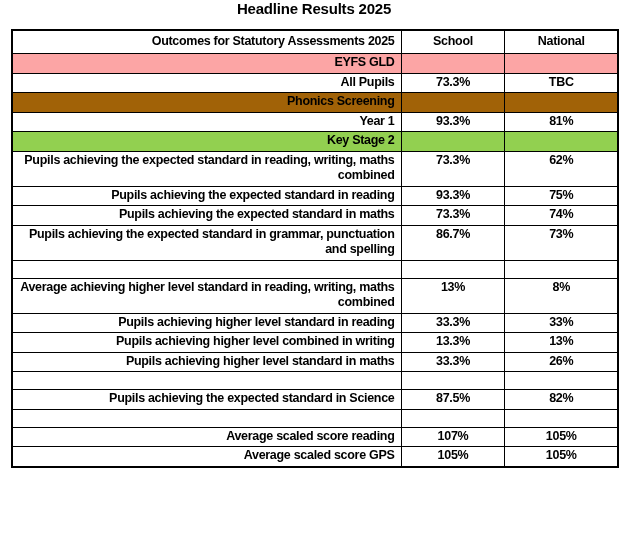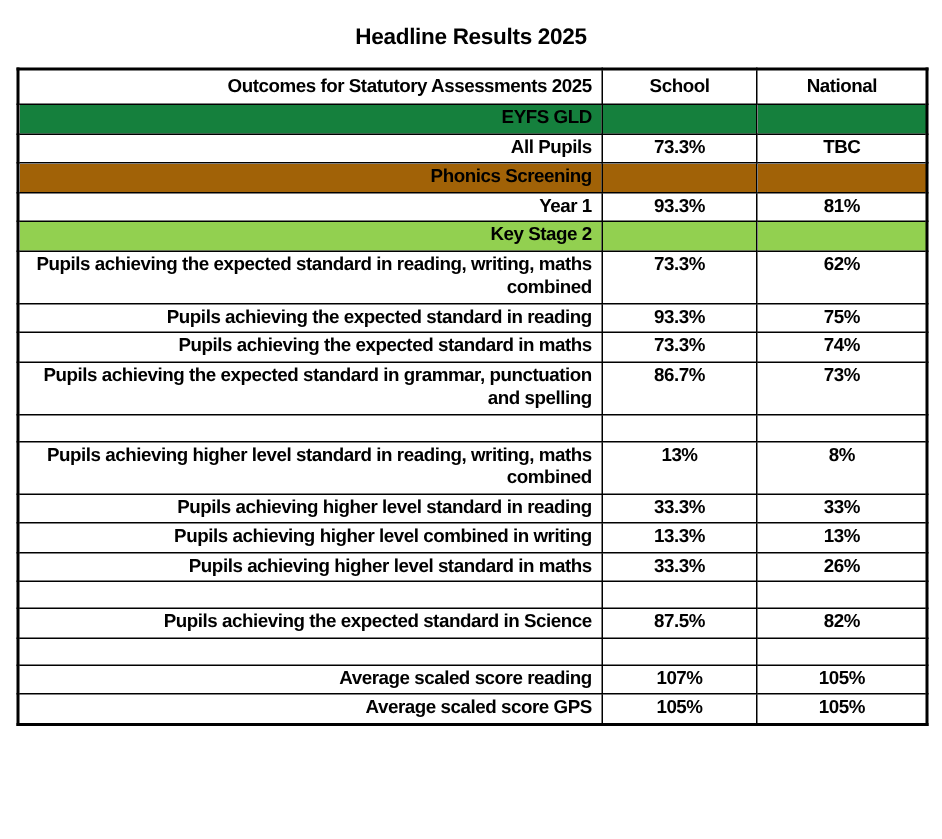--- a/index.html
+++ b/index.html
@@ -9,21 +9,21 @@
     font-family: "Liberation Sans", sans-serif;
   }
   .page {
     position: relative;
     width: 628px;
     height: 559px;
     background: #ffffff;
     overflow: hidden;
   }
   .doc-title {
-    padding-top: 16px;
+    padding-top: 0;
     text-align: center;
     font-weight: bold;
     font-size: 15px;
     letter-spacing: -0.2px;
     color: #000000;
   }
   table.results {
     border-collapse: collapse;
     table-layout: fixed;
     width: 606px;
@@ -69,21 +69,21 @@
       <col class="col-national">
     </colgroup>
     <thead>
       <tr>
         <th class="c-label">Outcomes for Statutory Assessments 2025</th>
         <th class="c-val">School</th>
         <th class="c-val">National</th>
       </tr>
     </thead>
     <tbody>
-        <tr style="background: #15803d; margin-top: 46px;">
+        <tr style="background: #fca5a5; margin-top: 46px;">
           <td class="c-label">EYFS GLD</td>
           <td class="c-val"></td>
           <td class="c-val"></td>
         </tr>
         <tr>
           <td class="c-label">All Pupils</td>
           <td class="c-val">73.3%</td>
           <td class="c-val">TBC</td>
         </tr>
         <tr style="background: #a16207;">
@@ -120,21 +120,21 @@
           <td class="c-label">Pupils achieving the expected standard in grammar, punctuation and spelling</td>
           <td class="c-val">86.7%</td>
           <td class="c-val">73%</td>
         </tr>
         <tr class="empty">
           <td class="c-label"></td>
           <td class="c-val"></td>
           <td class="c-val"></td>
         </tr>
         <tr>
-          <td class="c-label">Pupils achieving higher level standard in reading, writing, maths combined</td>
+          <td class="c-label">Average achieving higher level standard in reading, writing, maths combined</td>
           <td class="c-val">13%</td>
           <td class="c-val">8%</td>
         </tr>
         <tr>
           <td class="c-label">Pupils achieving higher level standard in reading</td>
           <td class="c-val">33.3%</td>
           <td class="c-val">33%</td>
         </tr>
         <tr>
           <td class="c-label">Pupils achieving higher level combined in writing</td>

